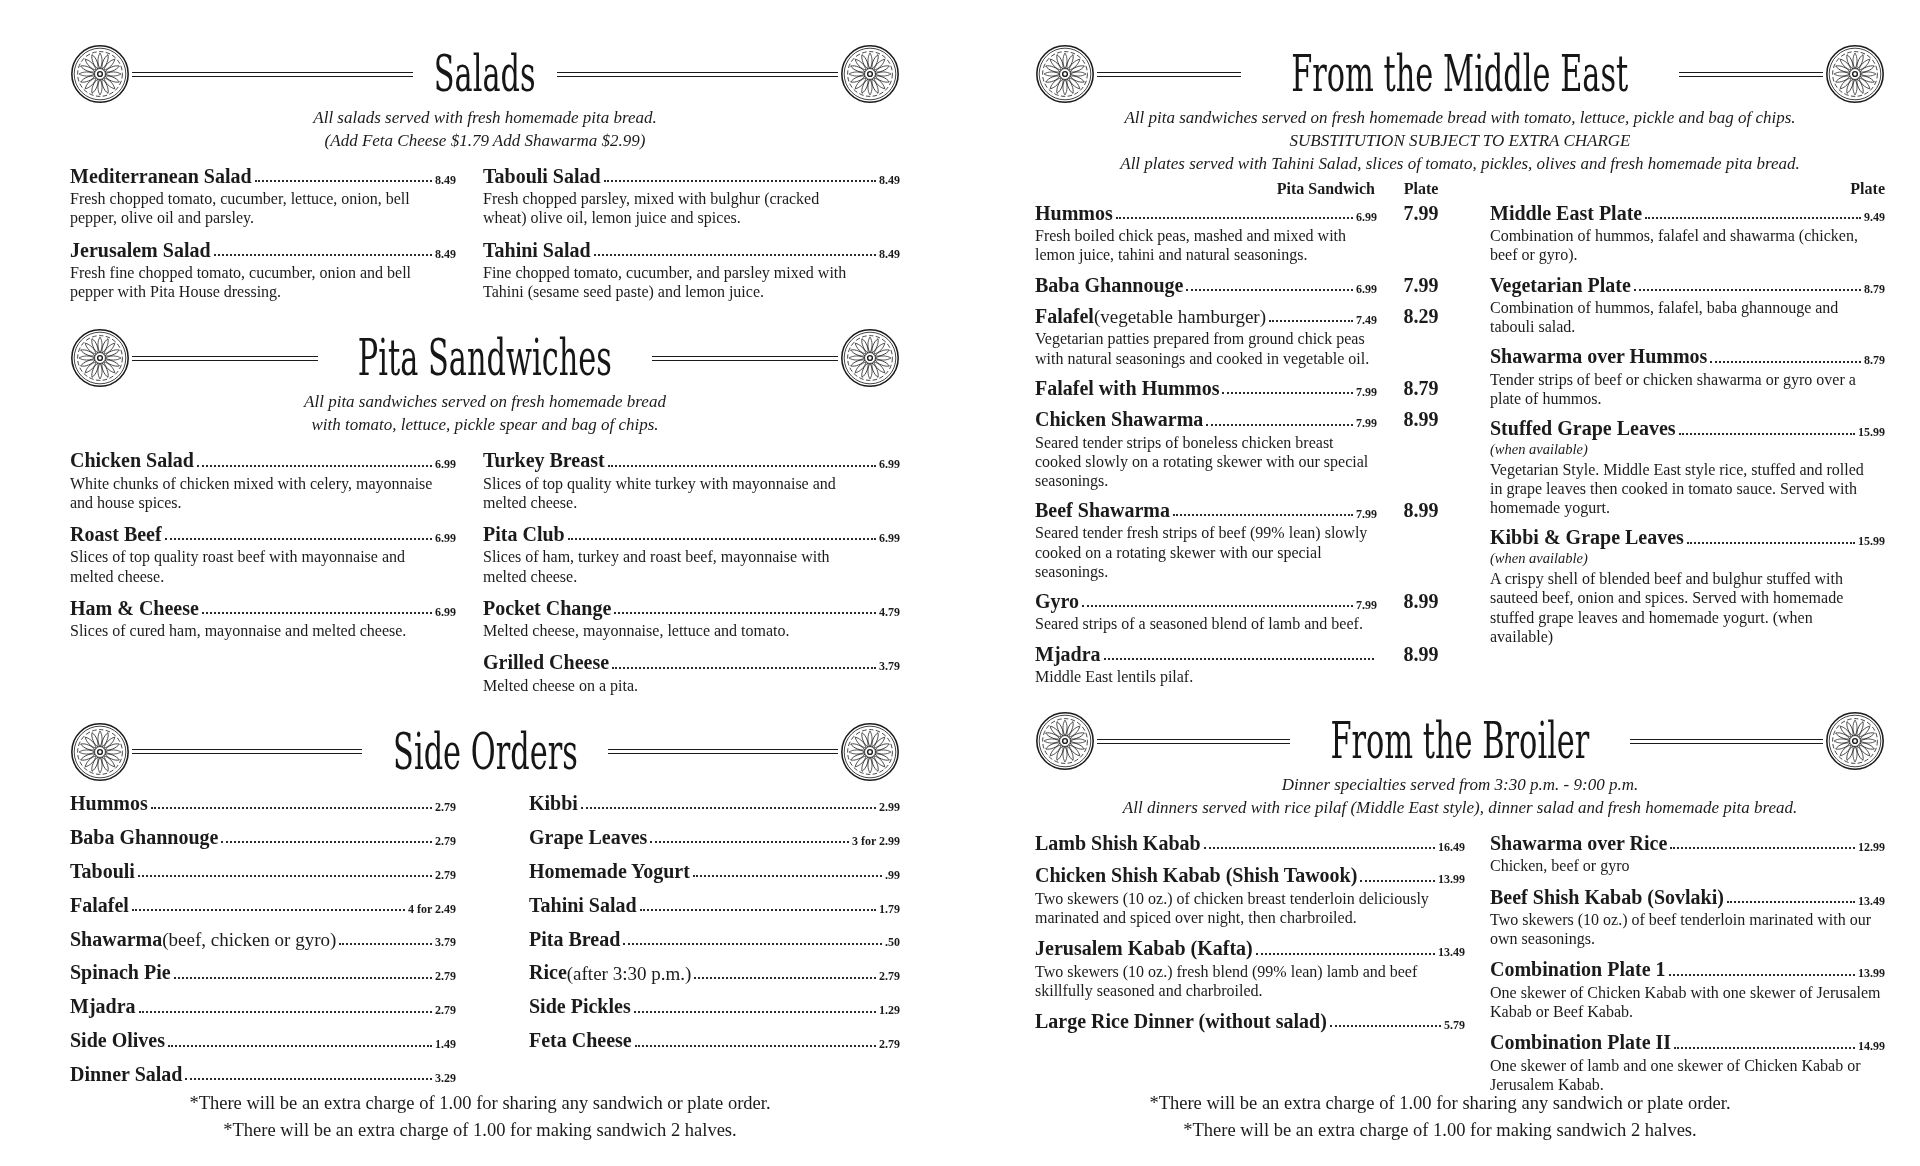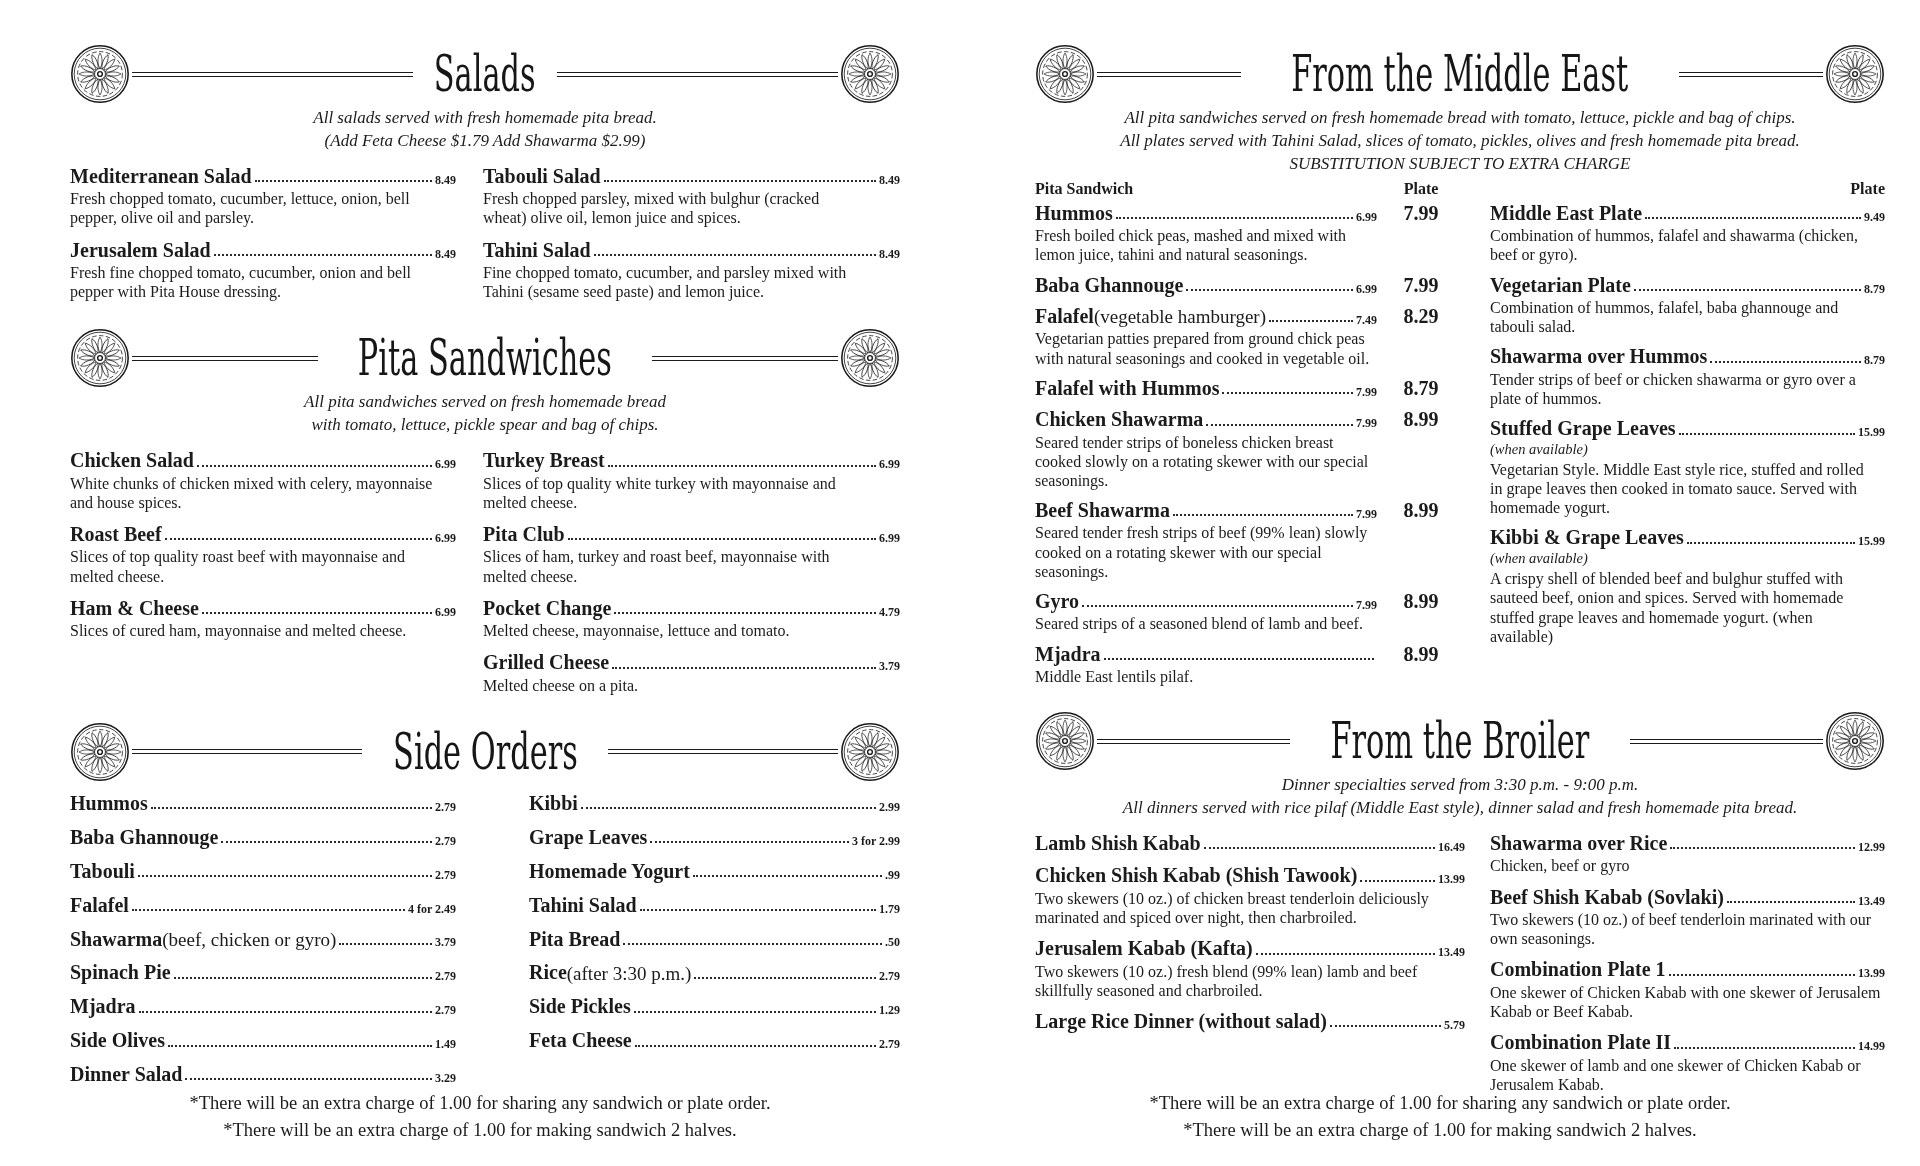--- a/index.html
+++ b/index.html
@@ -49,21 +49,21 @@
   .sec-middle-east .col-1 .idesc{max-width:382px;}
 
   
   .me-item{display:grid;grid-template-columns:1fr 88px;}
   .me-item .line{grid-column:1;grid-row:1;}
   .me-item .p2{grid-column:2;grid-row:1;align-self:end;text-align:center;
                font-weight:700;font-size:20px;line-height:1.12;}
   .me-item .idesc,.me-item .inote{grid-column:1;}
   .me-colhead{display:grid;grid-template-columns:1fr 88px;font-weight:700;
               font-size:16px;margin-bottom:4px;}
-  .me-colhead .h1{padding-right:2px;}
+  .me-colhead .h1{text-align:right;padding-right:2px;}
   .me-colhead .h2{text-align:center;}
   .plate-head{text-align:right;font-weight:700;font-size:16px;margin-bottom:4px;}
 
   .page-footer{position:absolute;left:0;right:0;bottom:23px;text-align:center;
                font-size:18.5px;line-height:1.42;}
 </style>
 </head>
 <body>
 
 <div class="sheet">
@@ -550,22 +550,22 @@
                   <path d="M0,-6 C3,-10.5 3,-18.5 0,-23 C-3,-18.5 -3,-10.5 0,-6" transform="rotate(315)"></path>
                   <path d="M0,-6 C3,-10.5 3,-18.5 0,-23 C-3,-18.5 -3,-10.5 0,-6" transform="rotate(337.5)"></path>
                 </g>
                 <circle r="6" stroke-width="0.9"></circle>
                 <circle r="2.6" stroke-width="1.6"></circle>
               </g>
             </svg>
           </header>
           <div class="sec-sub">
             <div class="sub-line">All pita sandwiches served on fresh homemade bread with tomato, lettuce, pickle and bag of chips.</div>
+            <div class="sub-line">SUBSTITUTION SUBJECT TO EXTRA CHARGE</div>
             <div class="sub-line">All plates served with Tahini Salad, slices of tomato, pickles, olives and fresh homemade pita bread.</div>
-            <div class="sub-line">SUBSTITUTION SUBJECT TO EXTRA CHARGE</div>
           </div>
           <div class="cols">
             <div class="col col-0">
               <div class="me-colhead">
                 <span class="h1">Pita Sandwich</span>
                 <span class="h2">Plate</span>
               </div>
               <div class="item me-item">
                 <div class="line">
                   <span class="iname">Hummos</span>

